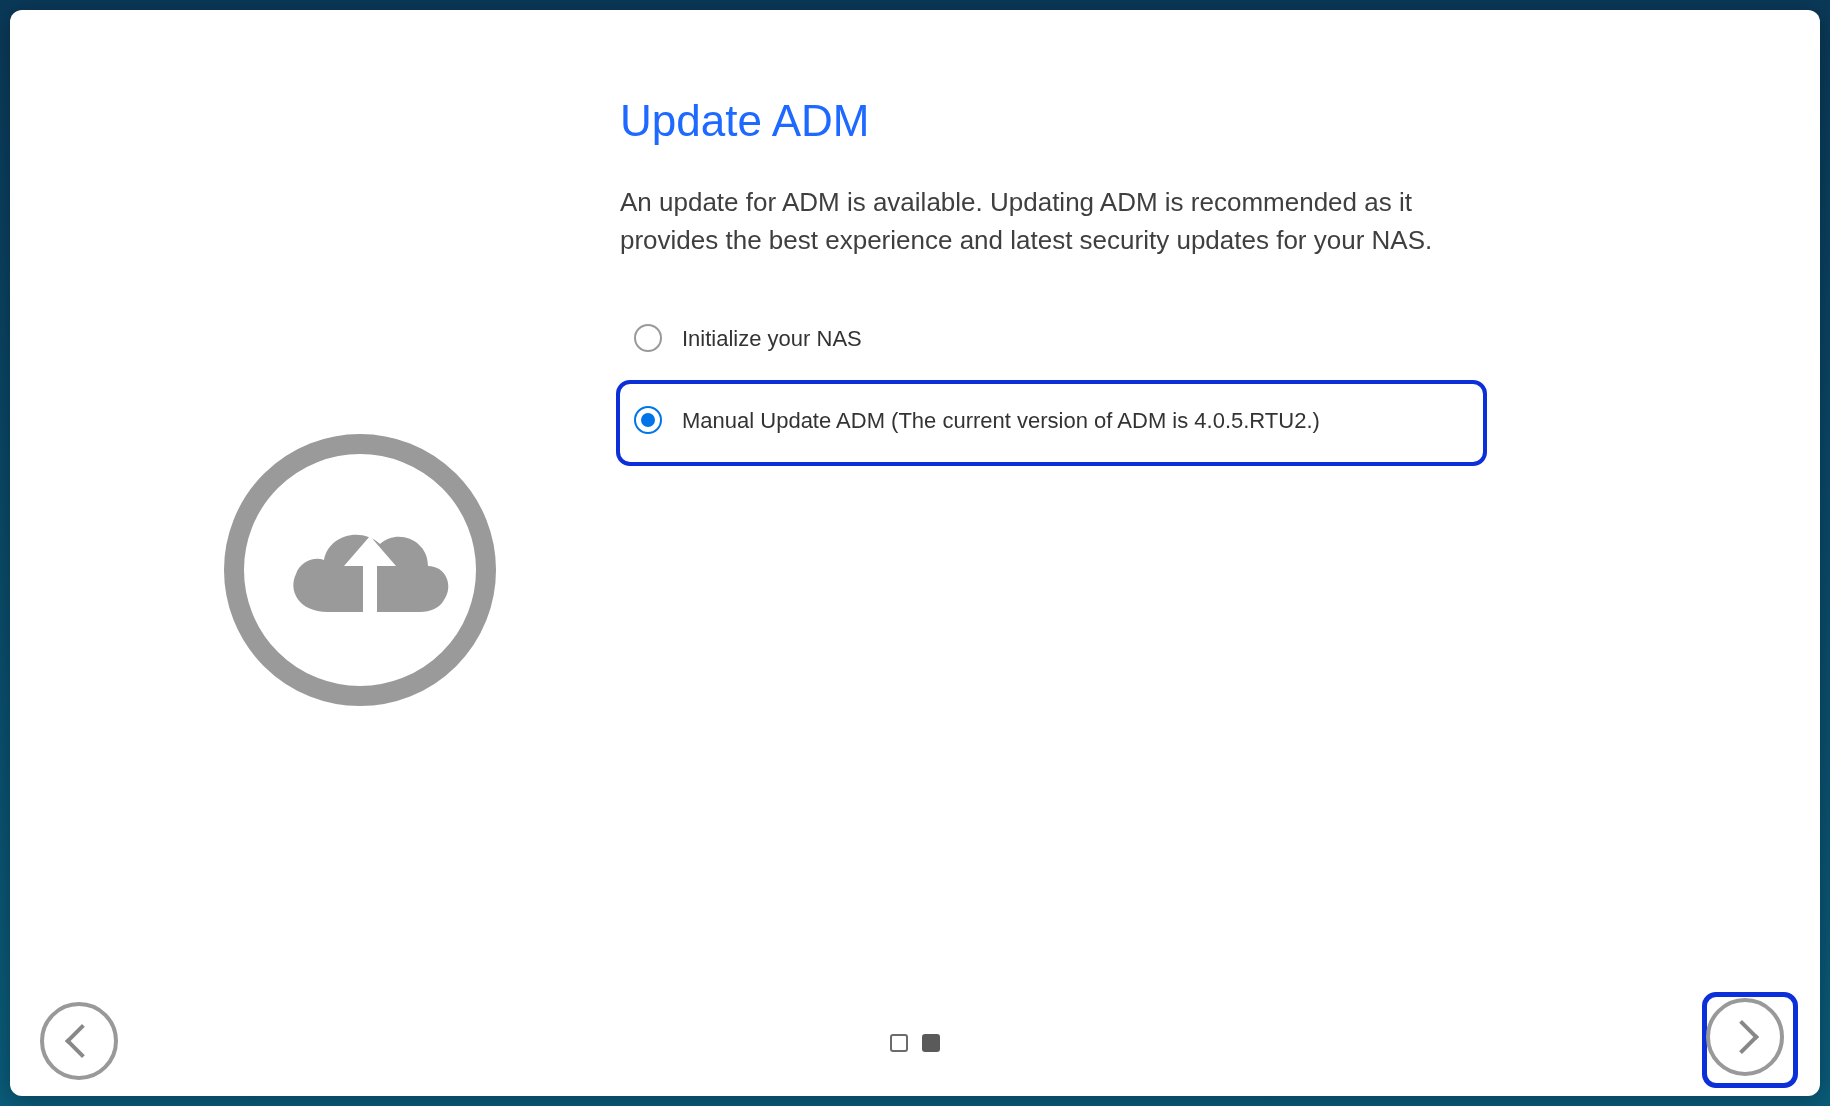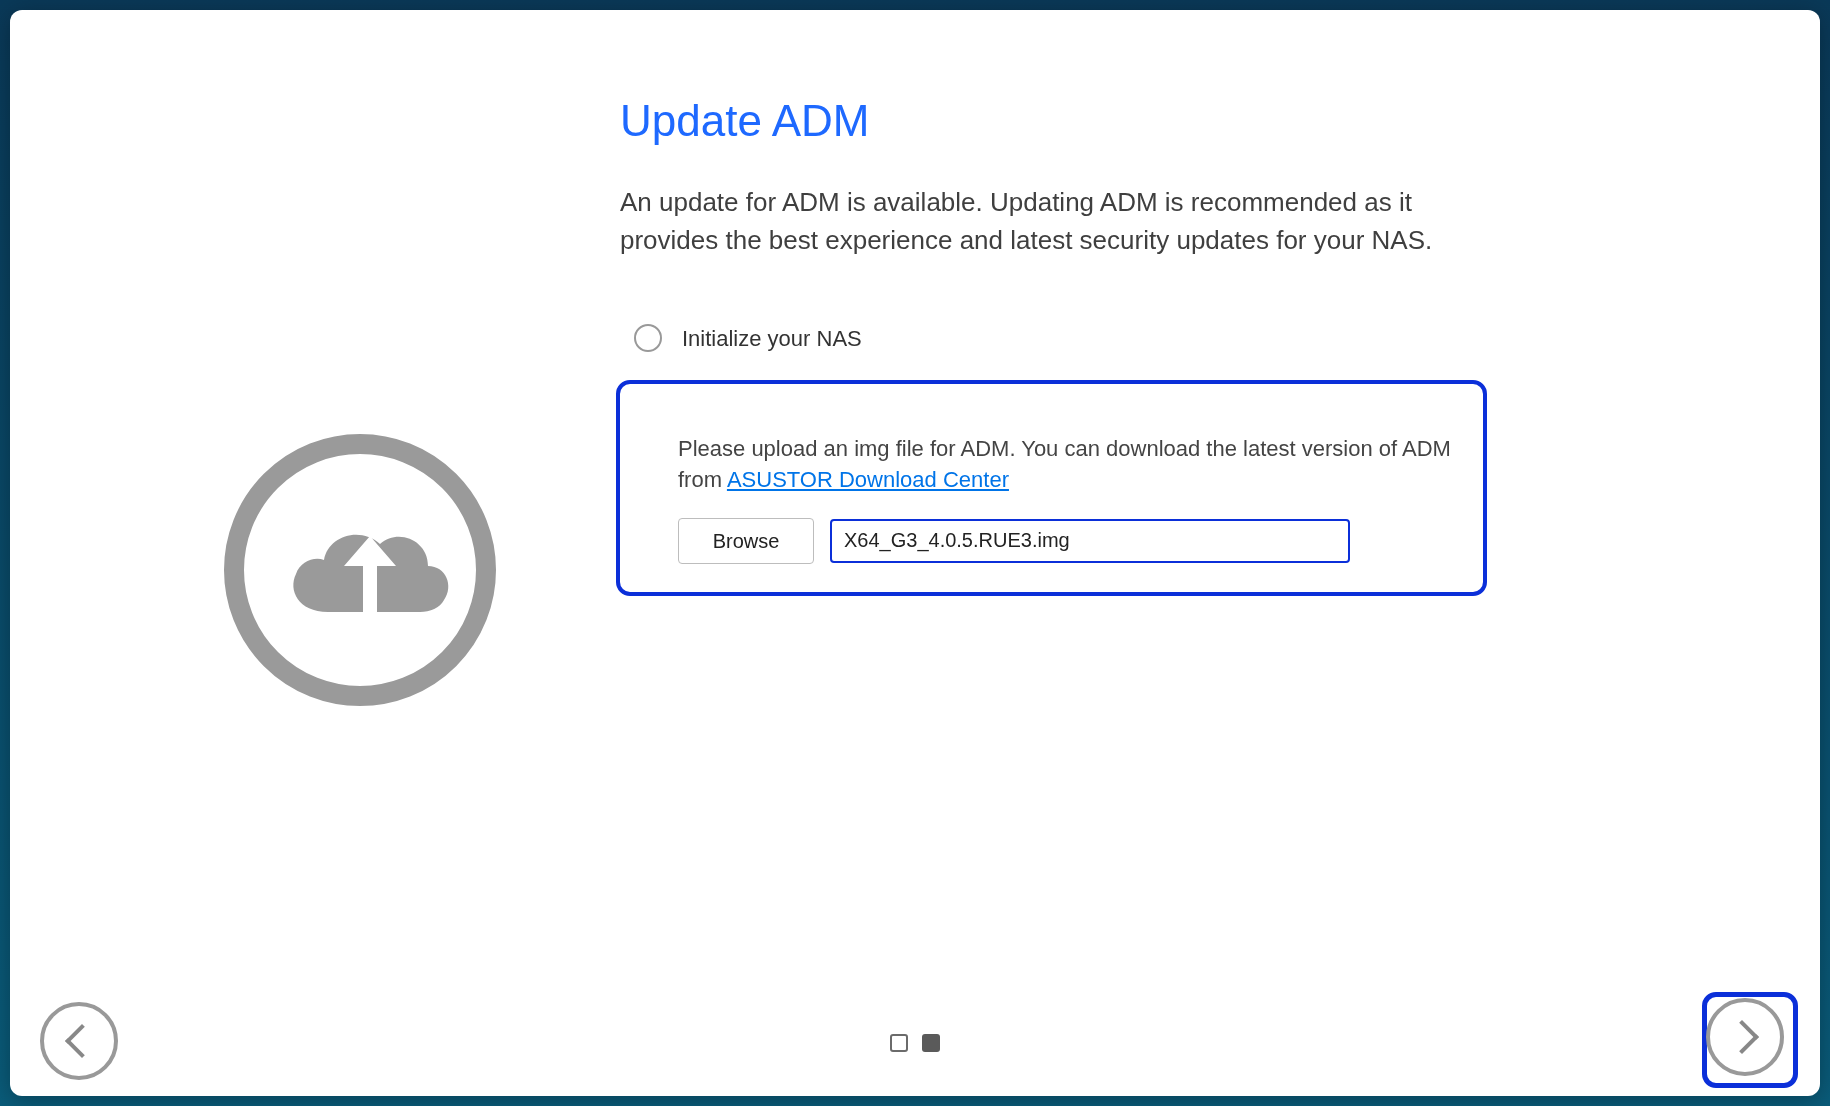--- a/index.html
+++ b/index.html
@@ -244,27 +244,27 @@
       <p class="page-desc">An update for ADM is available. Updating ADM is recommended as it provides the best experience and latest security updates for your NAS.</p>
 
       <div class="radio-block">
         <div class="radio-row">
           <span class="radio-outer"></span>
           <span>Initialize your NAS</span>
         </div>
       </div>
 
       <div class="radio-block highlighted">
-        <div class="manual-sub">
-          <span>Please upload an img file for ADM. You can download the latest version of ADM from </span>
-          <a href="#">ASUSTOR Download Center</a>
-          <div class="file-row">
-            <div class="browse-btn">Browse</div>
-            <input class="file-input" type="text" value="X64_G3_4.0.5.RUE3.img" style="">
-          </div>
+        <div class="radio-row">
+          <span class="radio-outer selected">
+              <span class="radio-inner"></span>
+            </span>
+          <span>
+            <span>Manual Update ADM (The current version of ADM is </span><span>4.0.5.RTU2</span><span>.)</span>
+          </span>
         </div>
       </div>
 
     </div>
   </div>
 
   <div class="footer-bar">
     <div class="nav-btn prev">
       <span class="chevron left"></span>
     </div>

